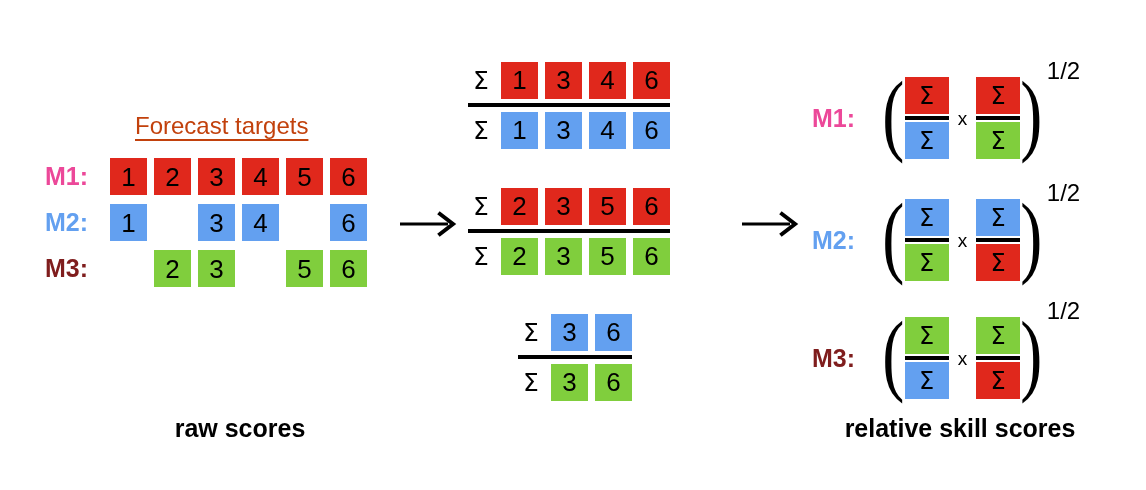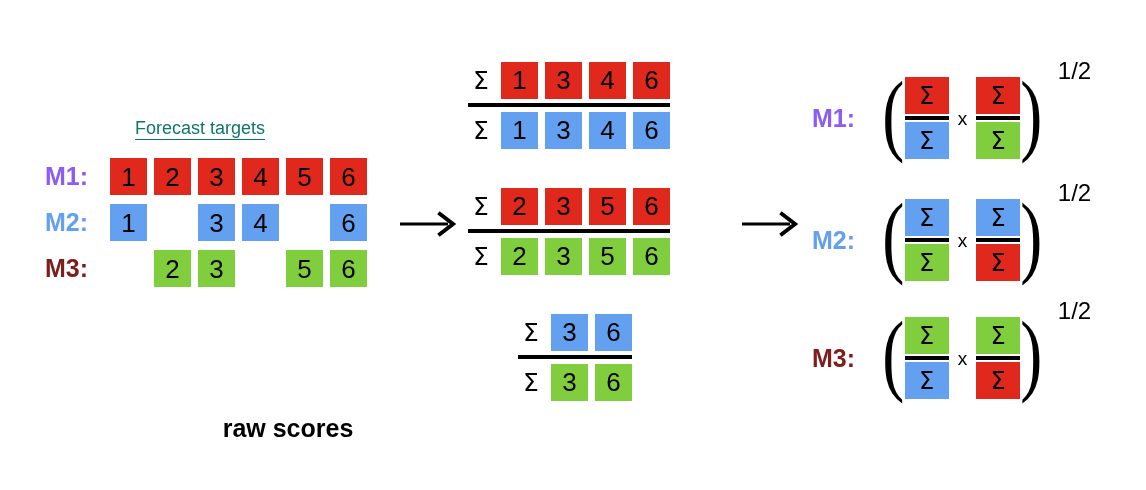--- a/index.html
+++ b/index.html
@@ -39,40 +39,40 @@
 
   
   #panel-raw {
     position: absolute;
     left: 45px;
     top: 108px;
   }
   .raw-title {
     position: absolute;
     left: 90px;
-    top: 10px;
-    font-size: 18px;
-    color: #0f766e;
+    top: 4px;
+    font-size: 24px;
+    color: #c2410c;
     text-decoration: underline;
     text-underline-offset: 5px;
     white-space: nowrap;
   }
   .raw-row {
     position: absolute;
     display: flex;
     align-items: center;
     gap: 7px;
   }
   .raw-row .rowlabel {
     width: 58px;
     font-size: 25px;
     font-weight: bold;
     text-align: left;
   }
-  .lbl-red   { color: #8b5cf6; }
+  .lbl-red   { color: #ec4899; }
   .lbl-blue  { color: #63a0f0; }
   .lbl-green { color: #7f1d1d; }
 
   #raw-row-0 { top: 50px;  left: 0; }
   #raw-row-1 { top: 96px;  left: 0; }
   #raw-row-2 { top: 142px; left: 0; }
 
   
   .arrow {
     position: absolute;
@@ -161,32 +161,30 @@
   .times {
     font-size: 19px;
     color: #000;
     margin-top: 2px;
   }
   .exponent {
     font-size: 24px;
     color: #000;
     margin-top: 2px;
     align-self: flex-start;
-    margin-left: 11px;
   }
 
   
   .caption {
     position: absolute;
     font-size: 25px;
     font-weight: bold;
     color: #000;
     white-space: nowrap;
     text-align: center;
-    margin-left: 48px;
   }
   #caption-0 { top: 414px; left: 0;    width: 480px; }
   #caption-1 { top: 414px; left: 430px; width: 340px; }
   #caption-2 { top: 414px; left: 780px; width: 360px; }
 </style>
 </head>
 <body>
 
 <div class="stage">
 
@@ -348,14 +346,15 @@
           <span class="frac-rule"></span>
           <span class="mini-cell c-red">Σ</span>
         </span>
       </span>
       <span class="paren right">)</span>
       <span class="exponent">1/2</span>
     </div>
   </div>
 
   <div class="caption" id="caption-0">raw scores</div>
+  <div class="caption" id="caption-2">relative skill scores</div>
 
 </div>
 
 </body></html>

